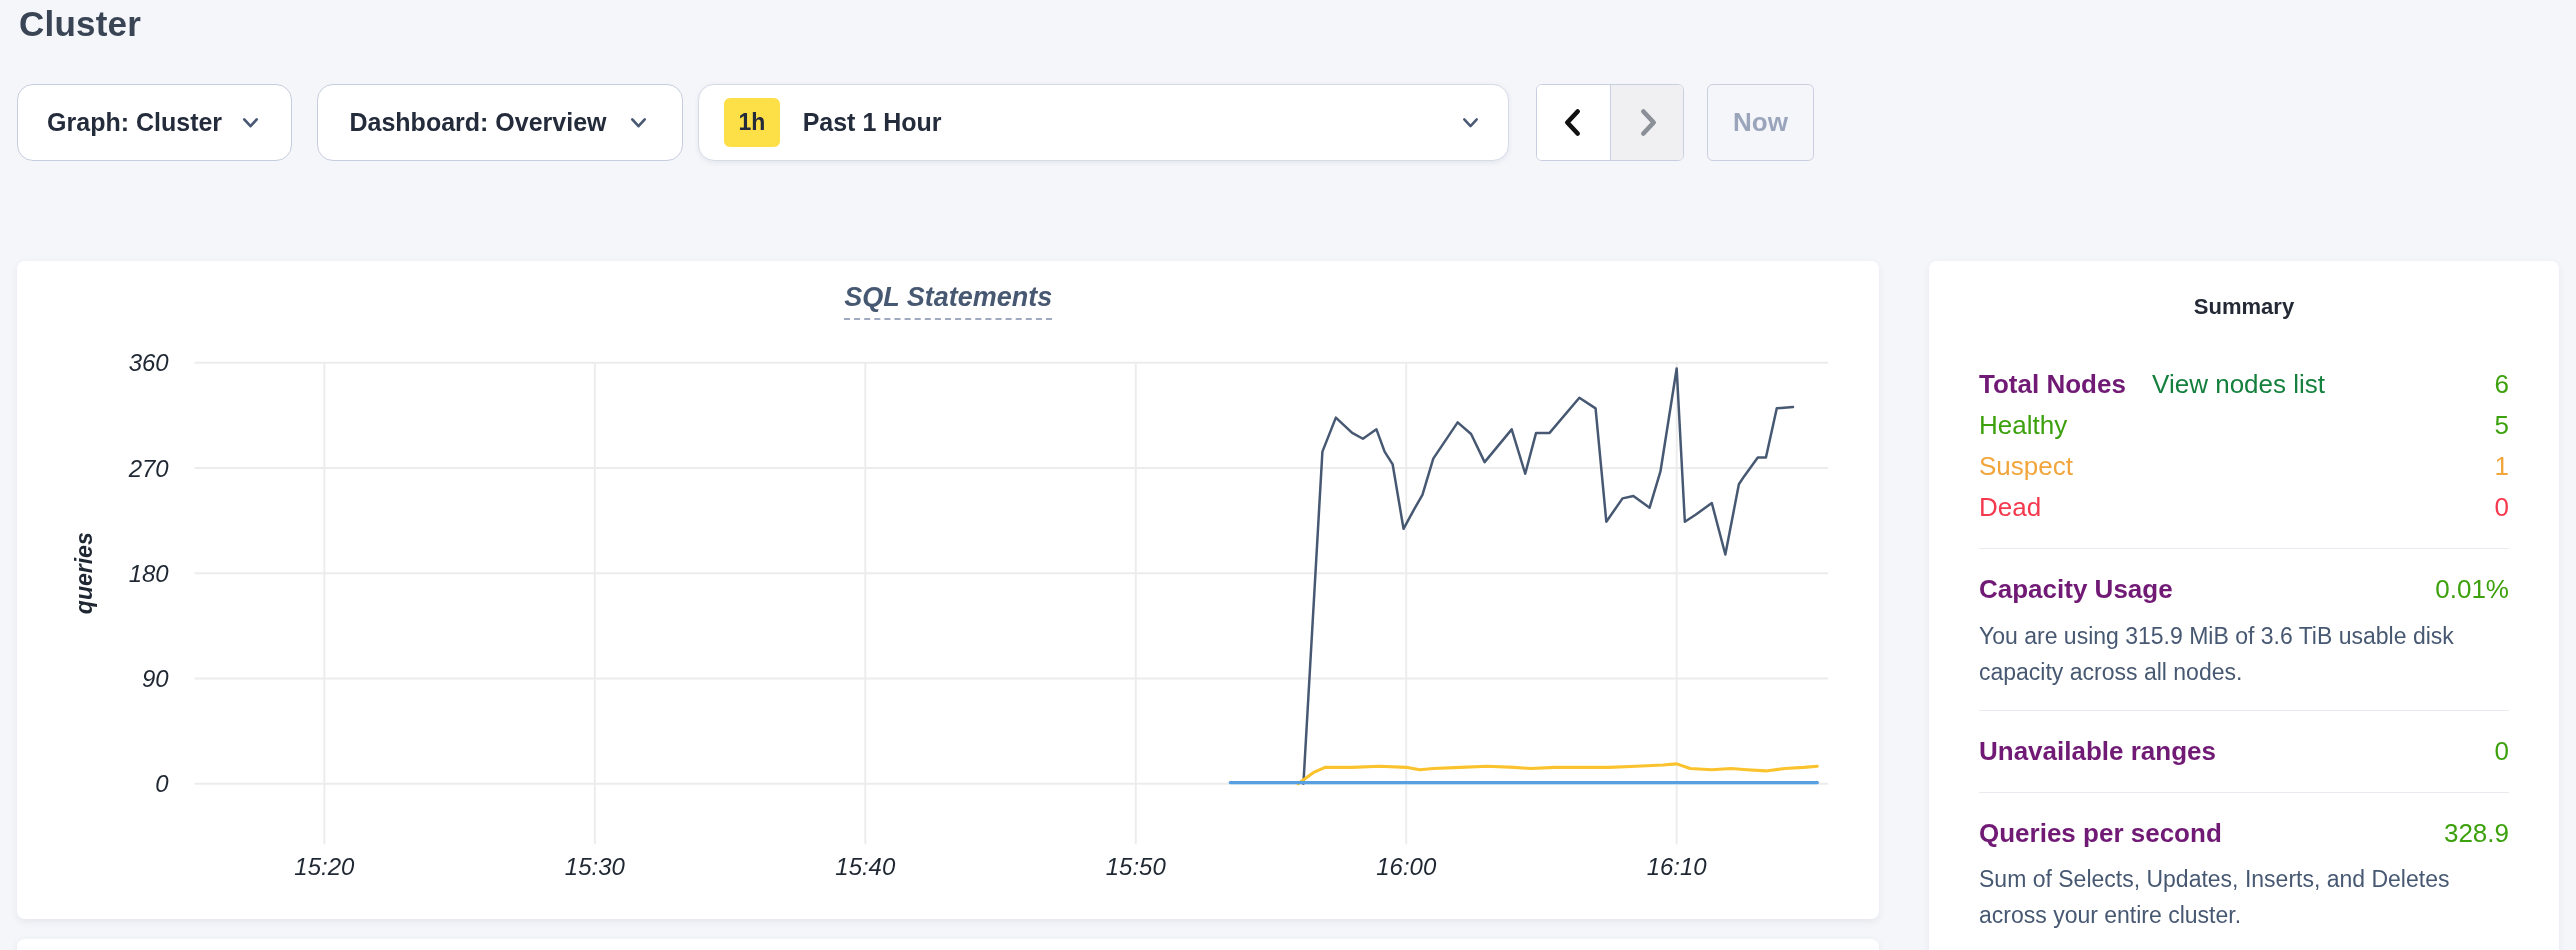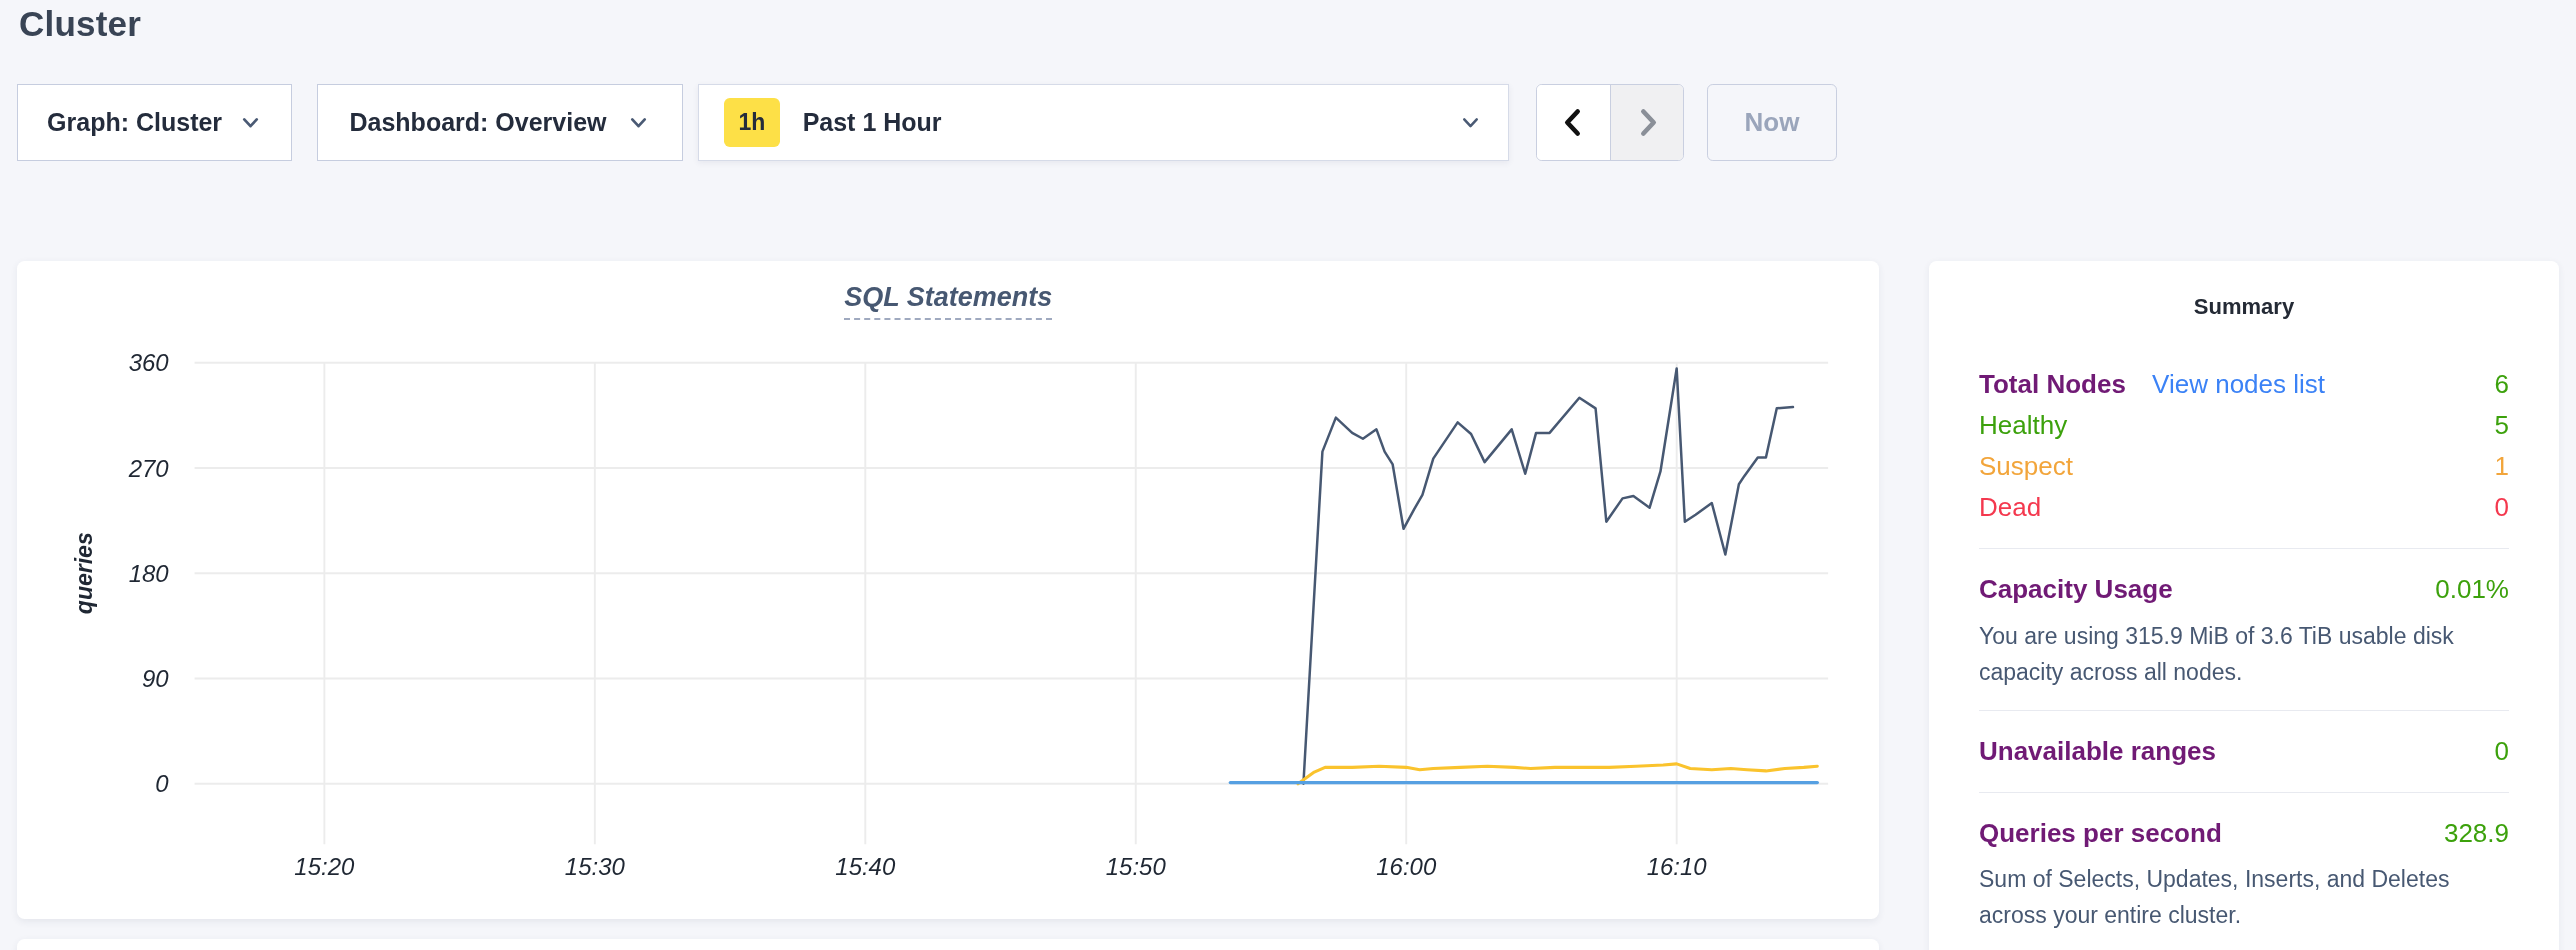--- a/index.html
+++ b/index.html
@@ -7,39 +7,39 @@
   body {
     font-family:"Liberation Sans","DejaVu Sans",sans-serif;
     background:#f5f6fa; color:#394455; position:relative;
   }
   .page-title {
     position:absolute; left:19px; top:3.8px;
     font-size:35px; font-weight:600; color:#394455; letter-spacing:0.2px;
   }
   
   .ctl { position:absolute; top:84px; height:77px; background:#fff;
-         border:1px solid #c6cddf; border-radius:0;
+         border:1px solid #c6cddf; border-radius:16px;
          display:flex; align-items:center; cursor:pointer; }
   .dd-graph { left:17.3px;  width:275px; justify-content:center; gap:15.4px; }
   .dd-dash  { left:317px; width:366px; justify-content:center; gap:19px; }
   .dd-label { font-size:25px; font-weight:700; color:#242c3c; }
   .chev { width:25px; height:25px; flex:0 0 auto; }
   .timepicker { left:698px; width:811px; padding:0 25px; gap:23px;
                 border-color:#d6dbe8; box-shadow:0 1.9px 5.8px rgba(60,70,100,.08); }
   .tp-badge { background:#fde047; color:#242c3c; font-weight:700; font-size:23px;
               padding:10.6px 14.4px; border-radius:5.8px; }
   .tp-label { font-size:25px; font-weight:700; color:#242c3c; flex:1; }
   .arrow-group { position:absolute; left:1536px; top:84px; width:148px; height:77px;
                  border:1px solid #c9cfe0; border-radius:5.8px; display:flex;
                  overflow:hidden; background:#fff; }
   .arrow-btn { width:74px; height:100%; display:flex; align-items:center;
                justify-content:center; background:#fff; border:none; cursor:pointer; }
   .arrow-btn.disabled { background:#f0f0f2; cursor:default; }
   .arrow-btn + .arrow-btn { border-left:1px solid #c9cfe0; }
-  .now-btn { position:absolute; left:1707px; top:84px; width:130px; height:77px;
+  .now-btn { position:absolute; left:1707px; top:84px; width:107px; height:77px;
              border:1px solid #c9cfe0; border-radius:5.8px; background:transparent;
              font-family:inherit; font-size:26px; font-weight:700; color:#9aa5bb; }
   
   .card { position:absolute; background:#fff; border-radius:7.7px;
           box-shadow:0 2.9px 7.7px rgba(50,60,90,.08); }
   .chart-card { left:17.3px; top:261px; width:1862px; height:658px;font-style:italic; }
   .next-card-sliver { left:17.3px; top:939px; width:1862px; height:58px;
                       border-radius:7.7px 7.7px 0 0; }
   .chart-title-wrap { position:absolute; top:21px; left:0; width:100%;
                       text-align:center; }
@@ -54,21 +54,21 @@
                 font-size:24px; font-weight:700; fill:#1f2733; }
   
   .summary-card { left:1929px; top:261px; width:630px; height:727px;
                   padding:33px 50px 29px 50px; }
   .summary-title { text-align:center; font-size:22px; font-weight:700;
                    color:#242a35; }
   .sum-rows { margin-top:44px; }
   .sum-row { display:flex; align-items:baseline; justify-content:space-between;
              font-size:26px; line-height:41px; }
   .sum-row .lbl-strong { font-weight:700; color:#701a75; }
-  .nodes-link { color:#3b82f6; margin-left:19px; text-decoration:none;
+  .nodes-link { color:#15803d; margin-left:19px; text-decoration:none;
                 font-weight:400; cursor:pointer; }
   .c-green { color:#3ca10c; } .c-orange { color:#f2a53b; } .c-red { color:#f4384e; }
   .divider { border:none; border-top:1px solid #e8eaf0; margin:20px 0; }
   .section-desc { font-size:23px; color:#475872; line-height:36px; margin-top:7.7px; }
 </style>
 </head>
 <body>
 
 <h1 class="page-title">Cluster</h1>
 

